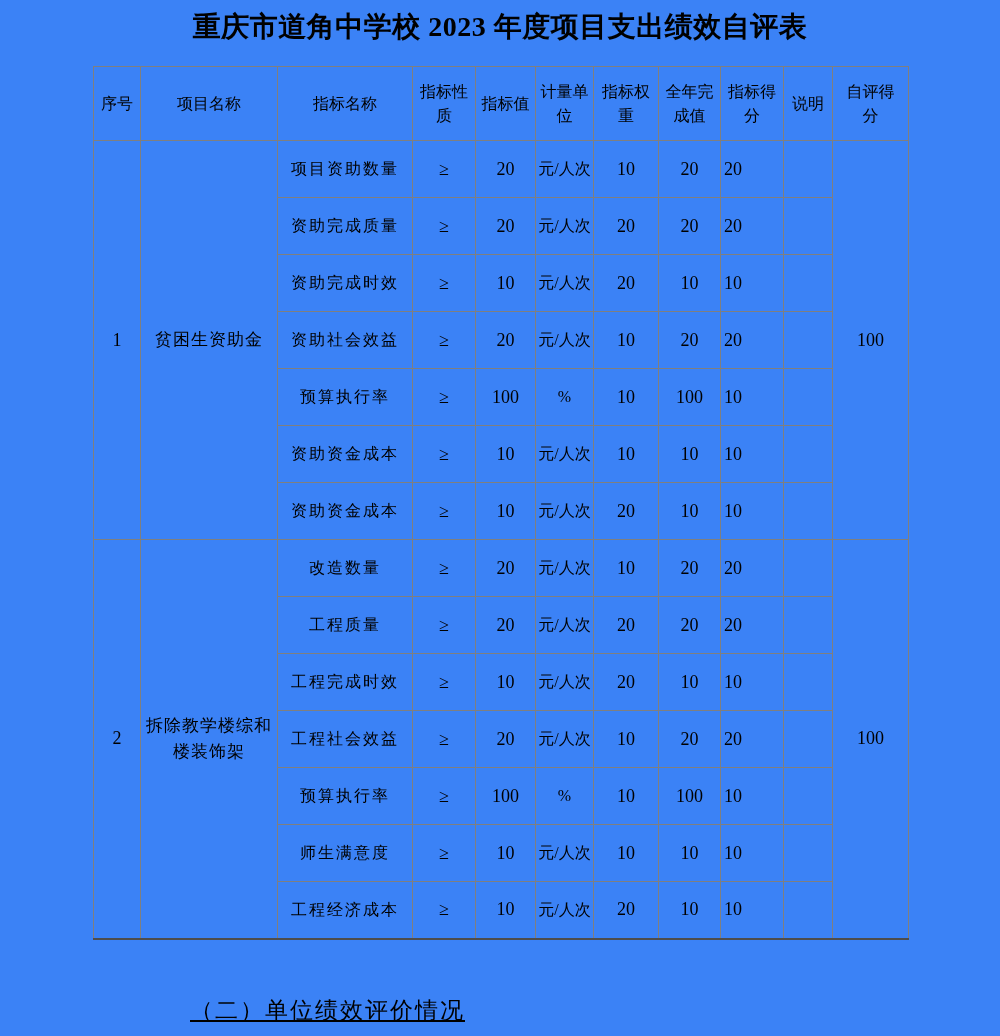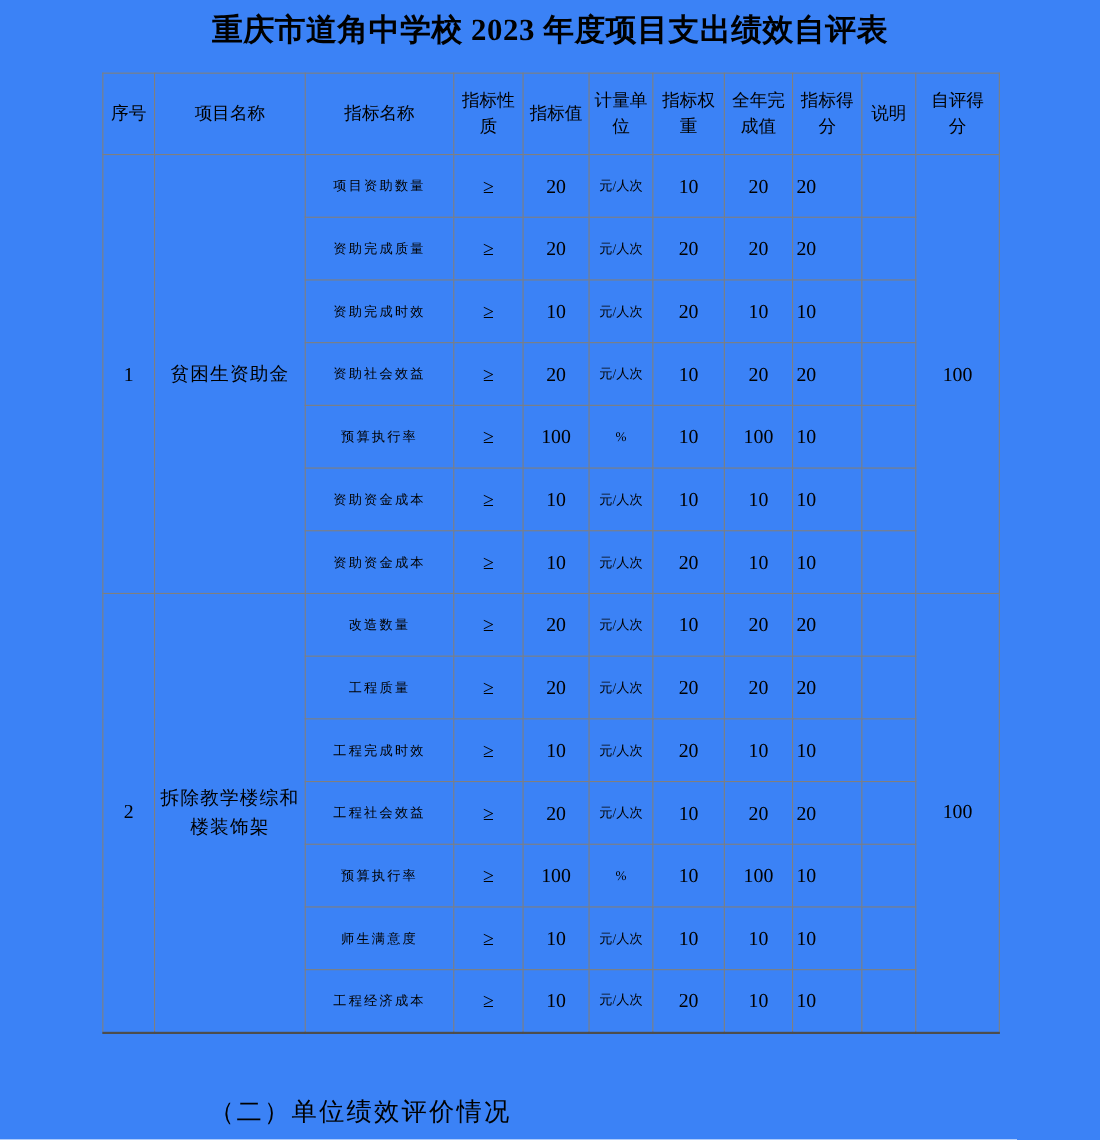--- a/index.html
+++ b/index.html
@@ -48,37 +48,38 @@
   }
   .eval-table thead tr { height: 74px; }
   .eval-table tbody tr { height: 57px; }
   .eval-table th {
     font-size: 16px;
     line-height: 1.45;
     word-break: break-all;
   }
   .wrap3 { display: inline-block; max-width: 50px; }
   td.cjk {
-    font-size: 12px;
+    font-size: 16px;
     line-height: 1.35;
     word-break: break-all;
   }
   td.ind { letter-spacing: 2px; }
   td.project { font-size: 17px; letter-spacing: 1px; line-height: 1.5; }
   td.num { font-size: 18px; }
   td.nature { font-size: 18px; }
   td.score { text-align: left; padding-left: 3px; }
   td.unit { line-height: 1.4; font-family: Liberation Serif, serif; }
   .footer {
     position: absolute;
     left: 190px;
     top: 995px;
     font-size: 23px;
     letter-spacing: 2px;
     white-space: nowrap;
+    text-decoration: underline;
   }
 </style>
 </head>
 <body>
 
 <div class="page">
 
   <h1 class="title">重庆市道角中学校 2023 年度项目支出绩效自评表</h1>
 
   <table class="eval-table">

